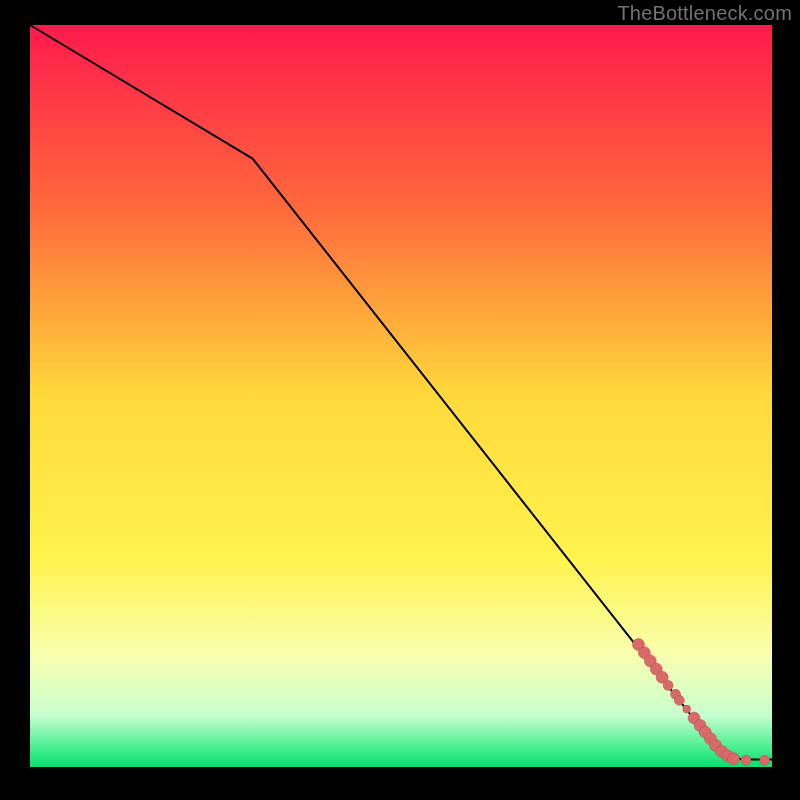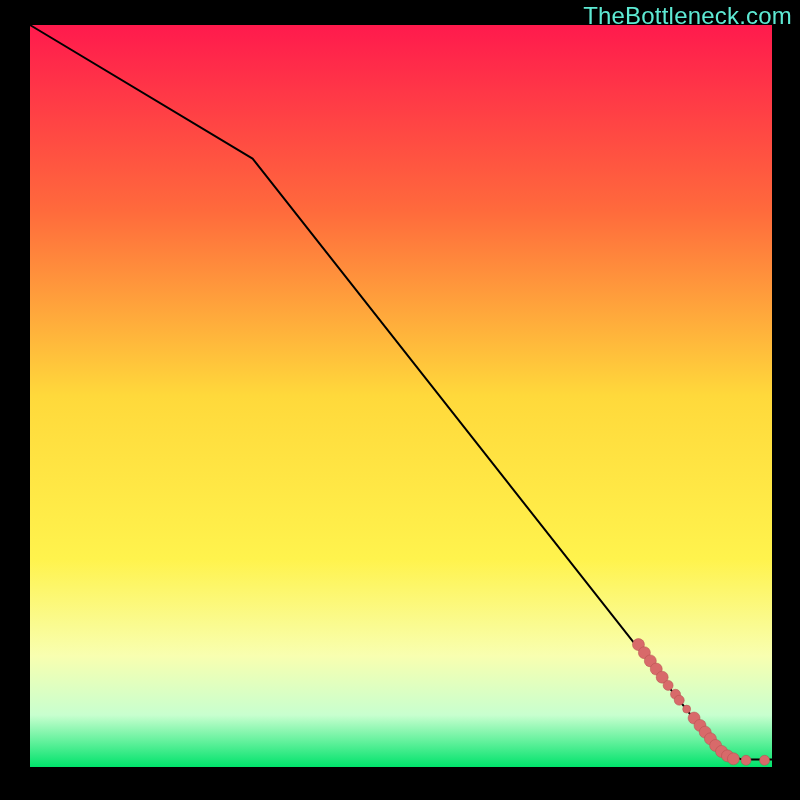--- a/index.html
+++ b/index.html
@@ -13,22 +13,22 @@
   }
   .container {
     position: relative;
     width: 800px;
     height: 800px;
   }
   .watermark {
     position: absolute;
     top: 2px;
     right: 8px;
-    color: #5eead4;
-    font-size: 24px;
+    color: #737373;
+    font-size: 20px;
     font-weight: 500;
     z-index: 10;
     letter-spacing: 0.2px;
   }
   svg.plot {
     position: absolute;
     top: 0;
     left: 0;
   }
 </style>

